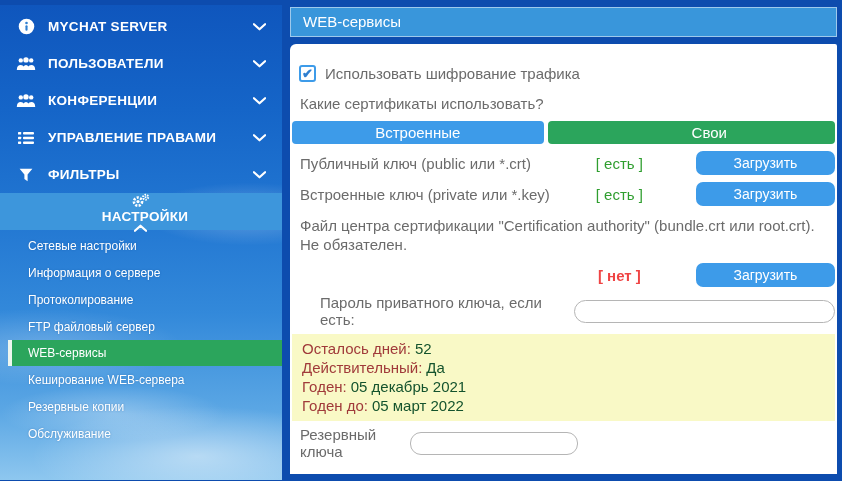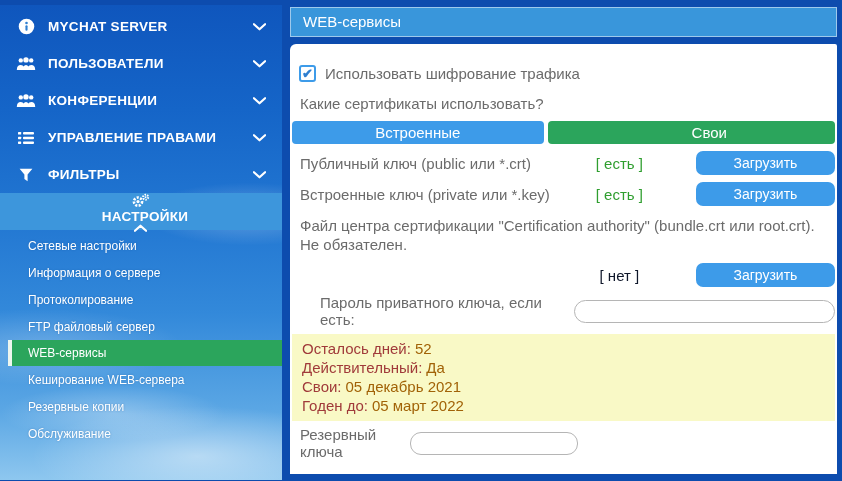--- a/index.html
+++ b/index.html
@@ -64,36 +64,36 @@
 
   .tabs { margin-top:9px; display:flex; gap:4px; height:23px; }
   .tab { flex:1; color:#fff; text-align:center; line-height:23px; font-size:15px; border-radius:4px; cursor:pointer; }
   .tab-builtin { background:#3d9be9; }
   .tab-custom { background:#2ba55c;padding-left:36px; }
 
   .cert-row { margin:7px 0 0 8px; height:24px; }
   .cert-label { width:268px; font-size:15px; color:#6b6b6b; }
   .cert-status { width:120px; text-align:center; font-size:15px; margin-right:18px; }
   .cert-status.ok { color:#2f9e2f; }
-  .cert-status.missing { color:#0f172a; }
+  .cert-status.missing { color:#ef4444;font-weight:bold; }
   .spacer { flex:1; }
   .load-btn {
     width:143px; height:24px; background:#3d9be9; color:#fff; border:none; border-radius:7px;
     font-size:14px; font-family:"Liberation Sans", sans-serif; cursor:pointer;
   }
   .ca-note { margin:10px 0 0 8px; font-size:15px; color:#6b6b6b; line-height:19px; }
   .ca-row { margin-top:9px; }
 
   .pass-row { margin:7px 0 0 8px; }
   .pass-row .lab { flex:1;margin-left:20px; }
   .pass-input { width:261px; border-radius:12px; }
 
   .cert-box { margin-top:6px; background:#f9f9c6; padding:5px 10px 6px 10px; font-size:15px; line-height:19px; }
   .cert-line .k { color:#a03a3a; }
-  .cert-line .v { color:#a16207; margin-left:4px;text-align:right; }
+  .cert-line .v { color:#14532d; margin-left:4px;text-align:right; }
 
   .reserve-row { margin:9px 0 0 8px; height:26px; }
   .reserve-row .lab { width:110px; }
   .reserve-input { width:168px; }
 </style>
 </head>
 <body>
 
 <div class="app">
 
@@ -262,21 +262,21 @@
       </div>
 
       <div class="cert-box">
         <div class="cert-line">
           <span class="k">Осталось дней:</span><span class="v">52</span>
         </div>
         <div class="cert-line">
           <span class="k">Действительный:</span><span class="v">Да</span>
         </div>
         <div class="cert-line">
-          <span class="k">Свои:</span><span class="v">05 декабрь 2021</span>
+          <span class="k">Годен:</span><span class="v">05 декабрь 2021</span>
         </div>
         <div class="cert-line">
           <span class="k">Годен до:</span><span class="v">05 март 2022</span>
         </div>
       </div>
 
       <div class="row reserve-row">
         <span class="lab">Резервный ключа</span>
         <input class="rinput reserve-input" value="" style="">
       </div>

